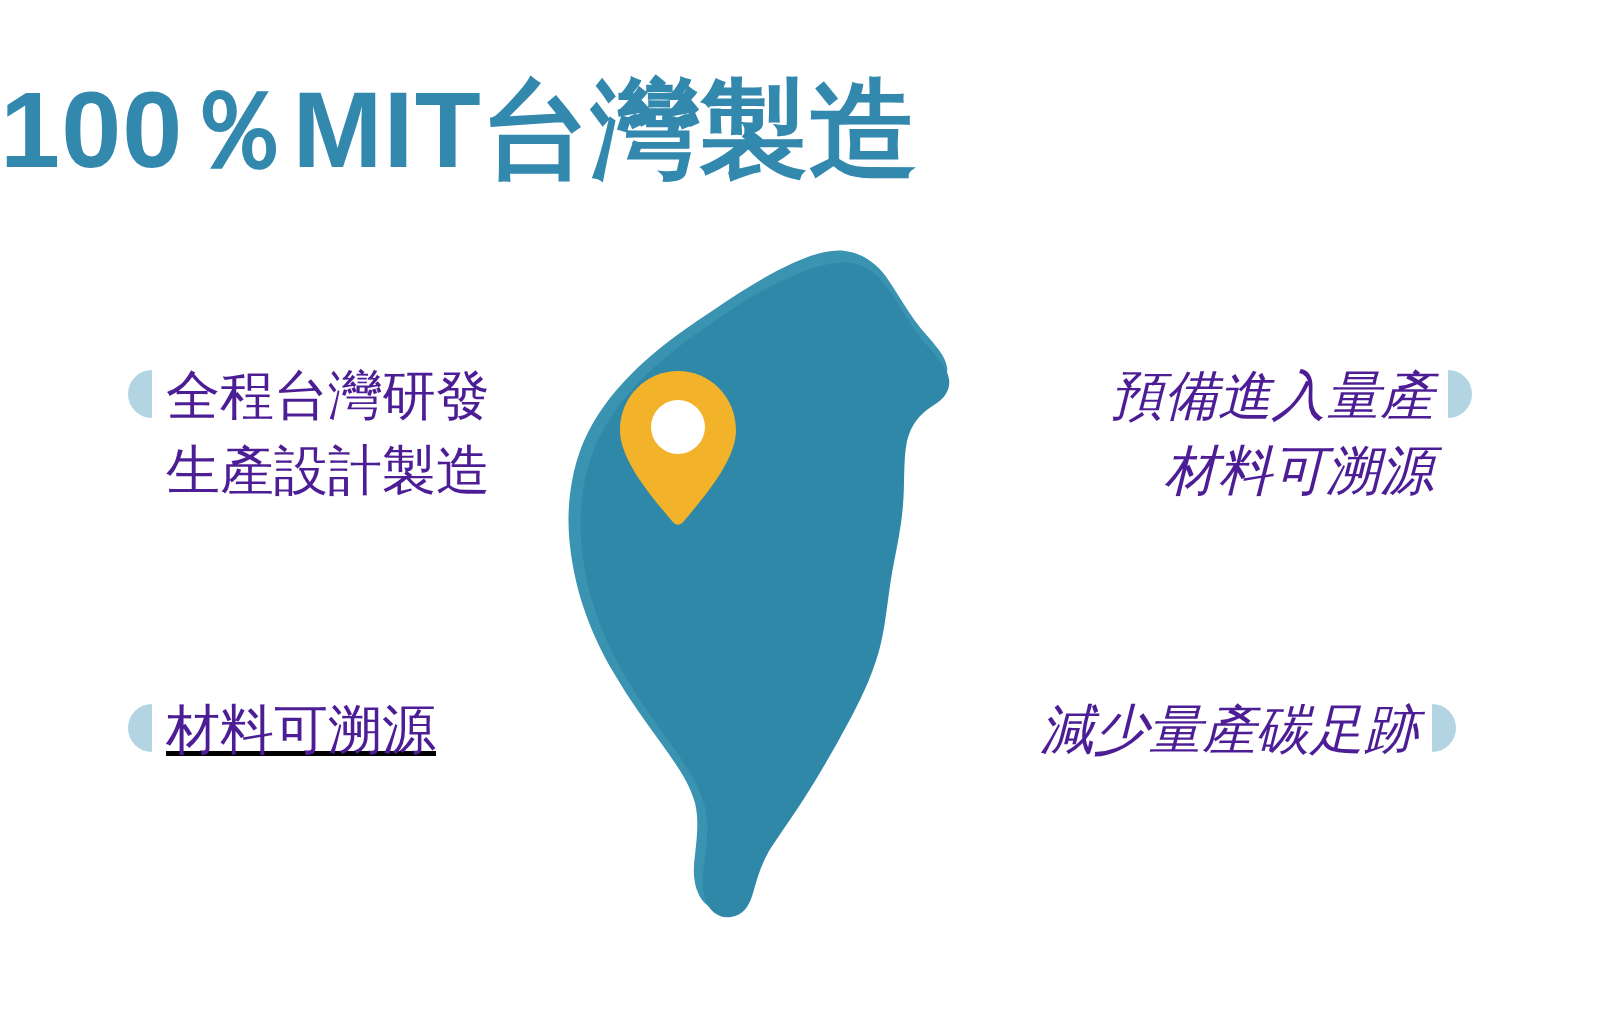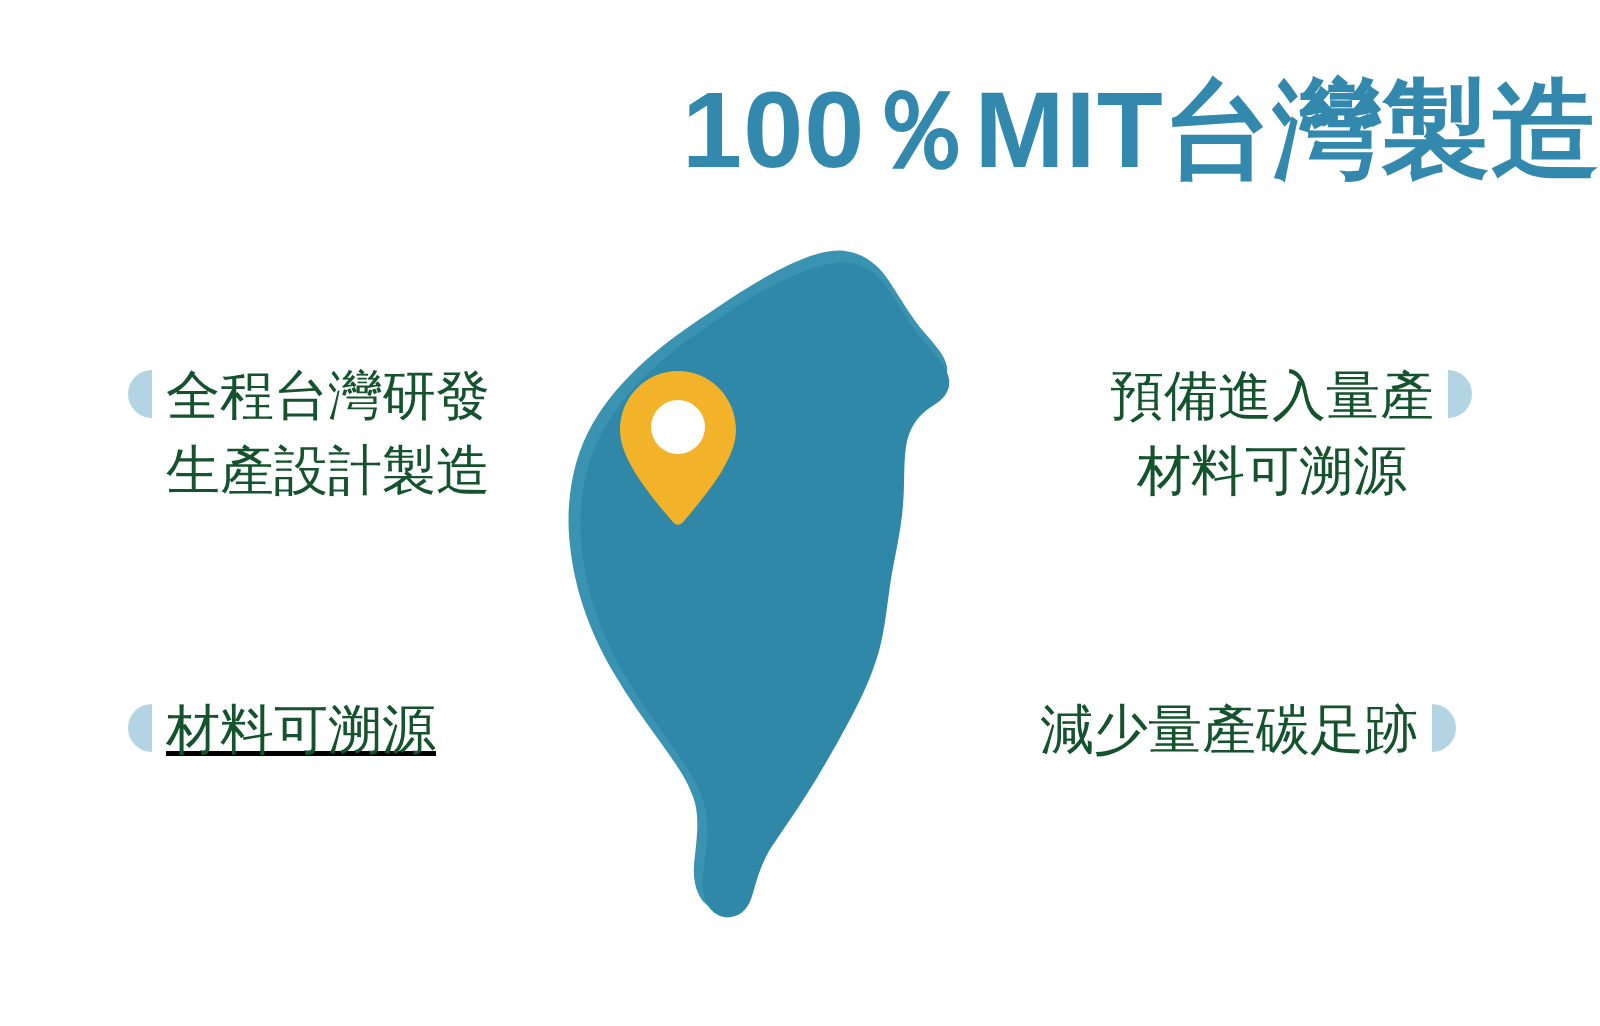--- a/index.html
+++ b/index.html
@@ -17,21 +17,21 @@
     background: #ffffff;
     overflow: hidden;
   }
 
   
   #title {
     position: absolute;
     top: 72px;
     left: 0;
     width: 1600px;
-    text-align: right;
+    text-align: left;
     font-size: 108px;
     line-height: 1.08;
     font-weight: 700;
     color: #3288ad;
     letter-spacing: 0.01em;
     white-space: nowrap;
   }
 
   
   #map-wrap {
@@ -64,28 +64,28 @@
     margin-right: 14px;
   }
   .feature.right .bullet {
     border-top-right-radius: 24px 24px;
     border-bottom-right-radius: 24px 24px;
     margin-top: 12px;
     margin-left: 14px;
   }
 
   .feature-text {
-    color: #14532d;
+    color: #4c1d95;
     font-size: 54px;
     line-height: 1.38;
     font-weight: 400;
     white-space: nowrap;
   }
   .feature.left  .feature-text { text-align: right; }
-  .feature.right .feature-text { text-align: center; }
+  .feature.right .feature-text { text-align: right; font-style: italic; }
 
   .feature-line { display: block; }
 
   
   #feature-topleft     { left: 128px;  top: 358px; }
   #feature-topright    { right: 128px; top: 358px; }
   #feature-bottomleft  { left: 128px;  top: 692px; text-decoration: underline; }
   #feature-bottomright { right: 144px; top: 692px; }
 </style>
 </head>

